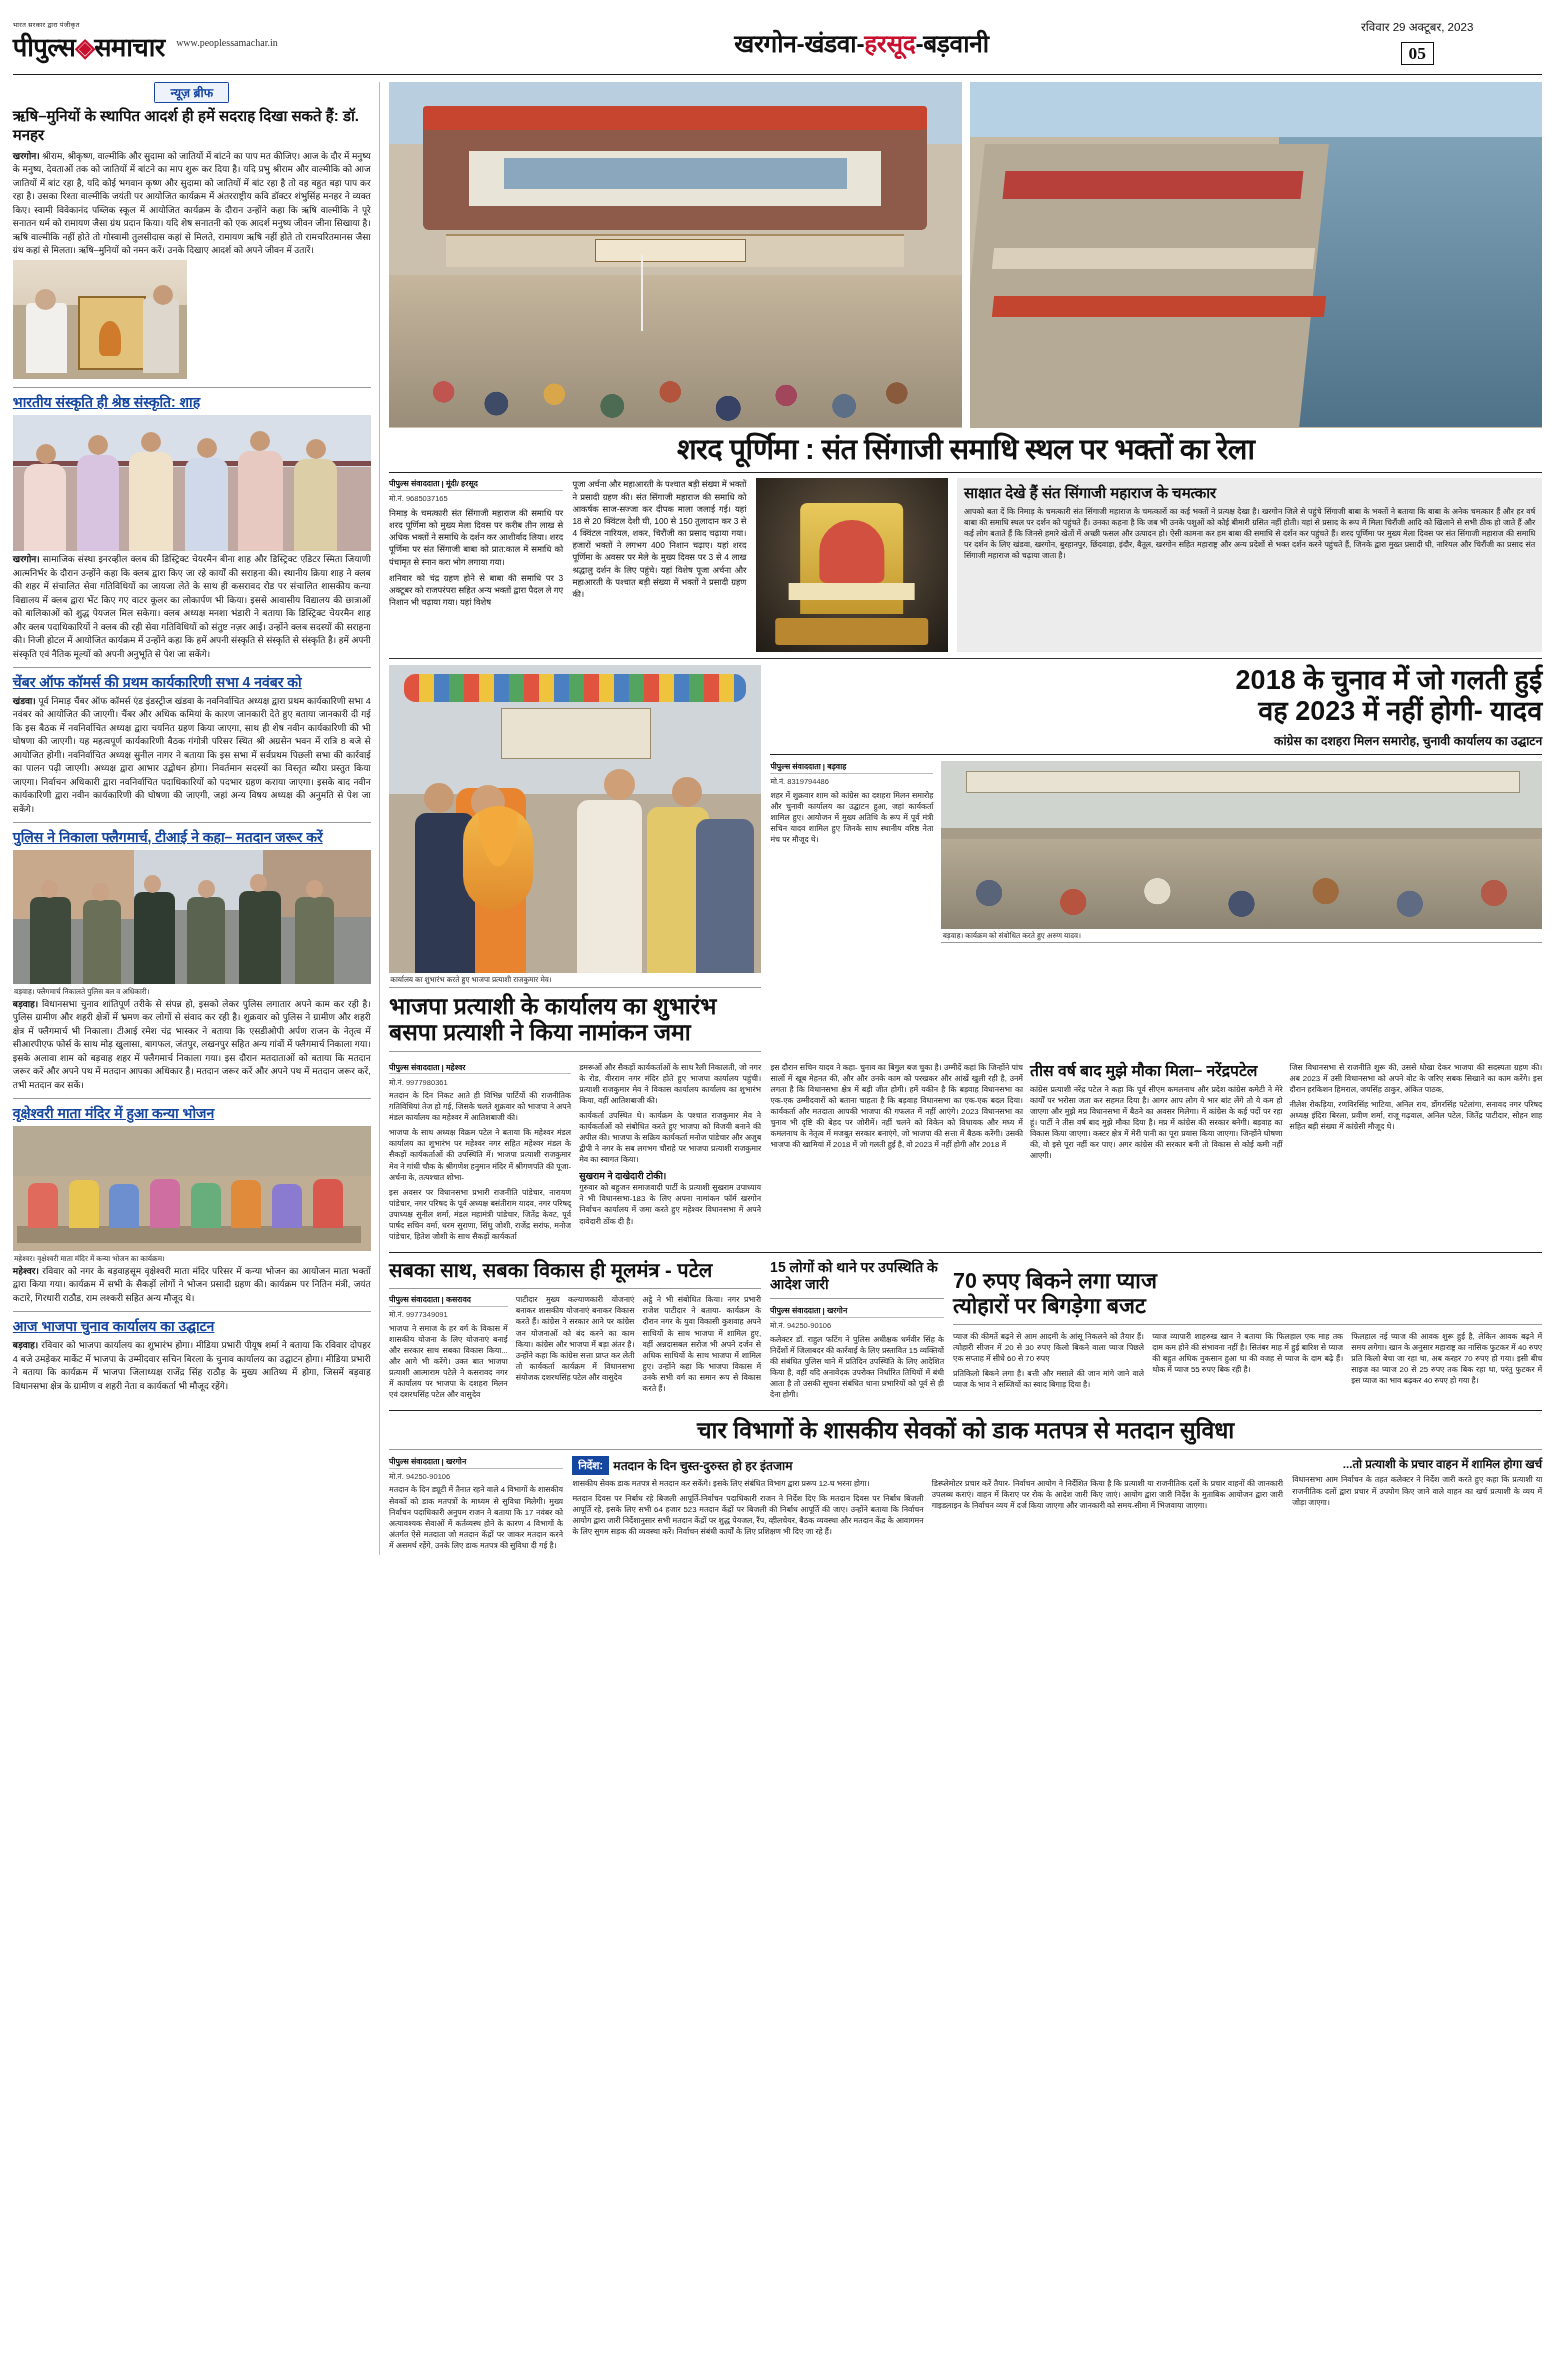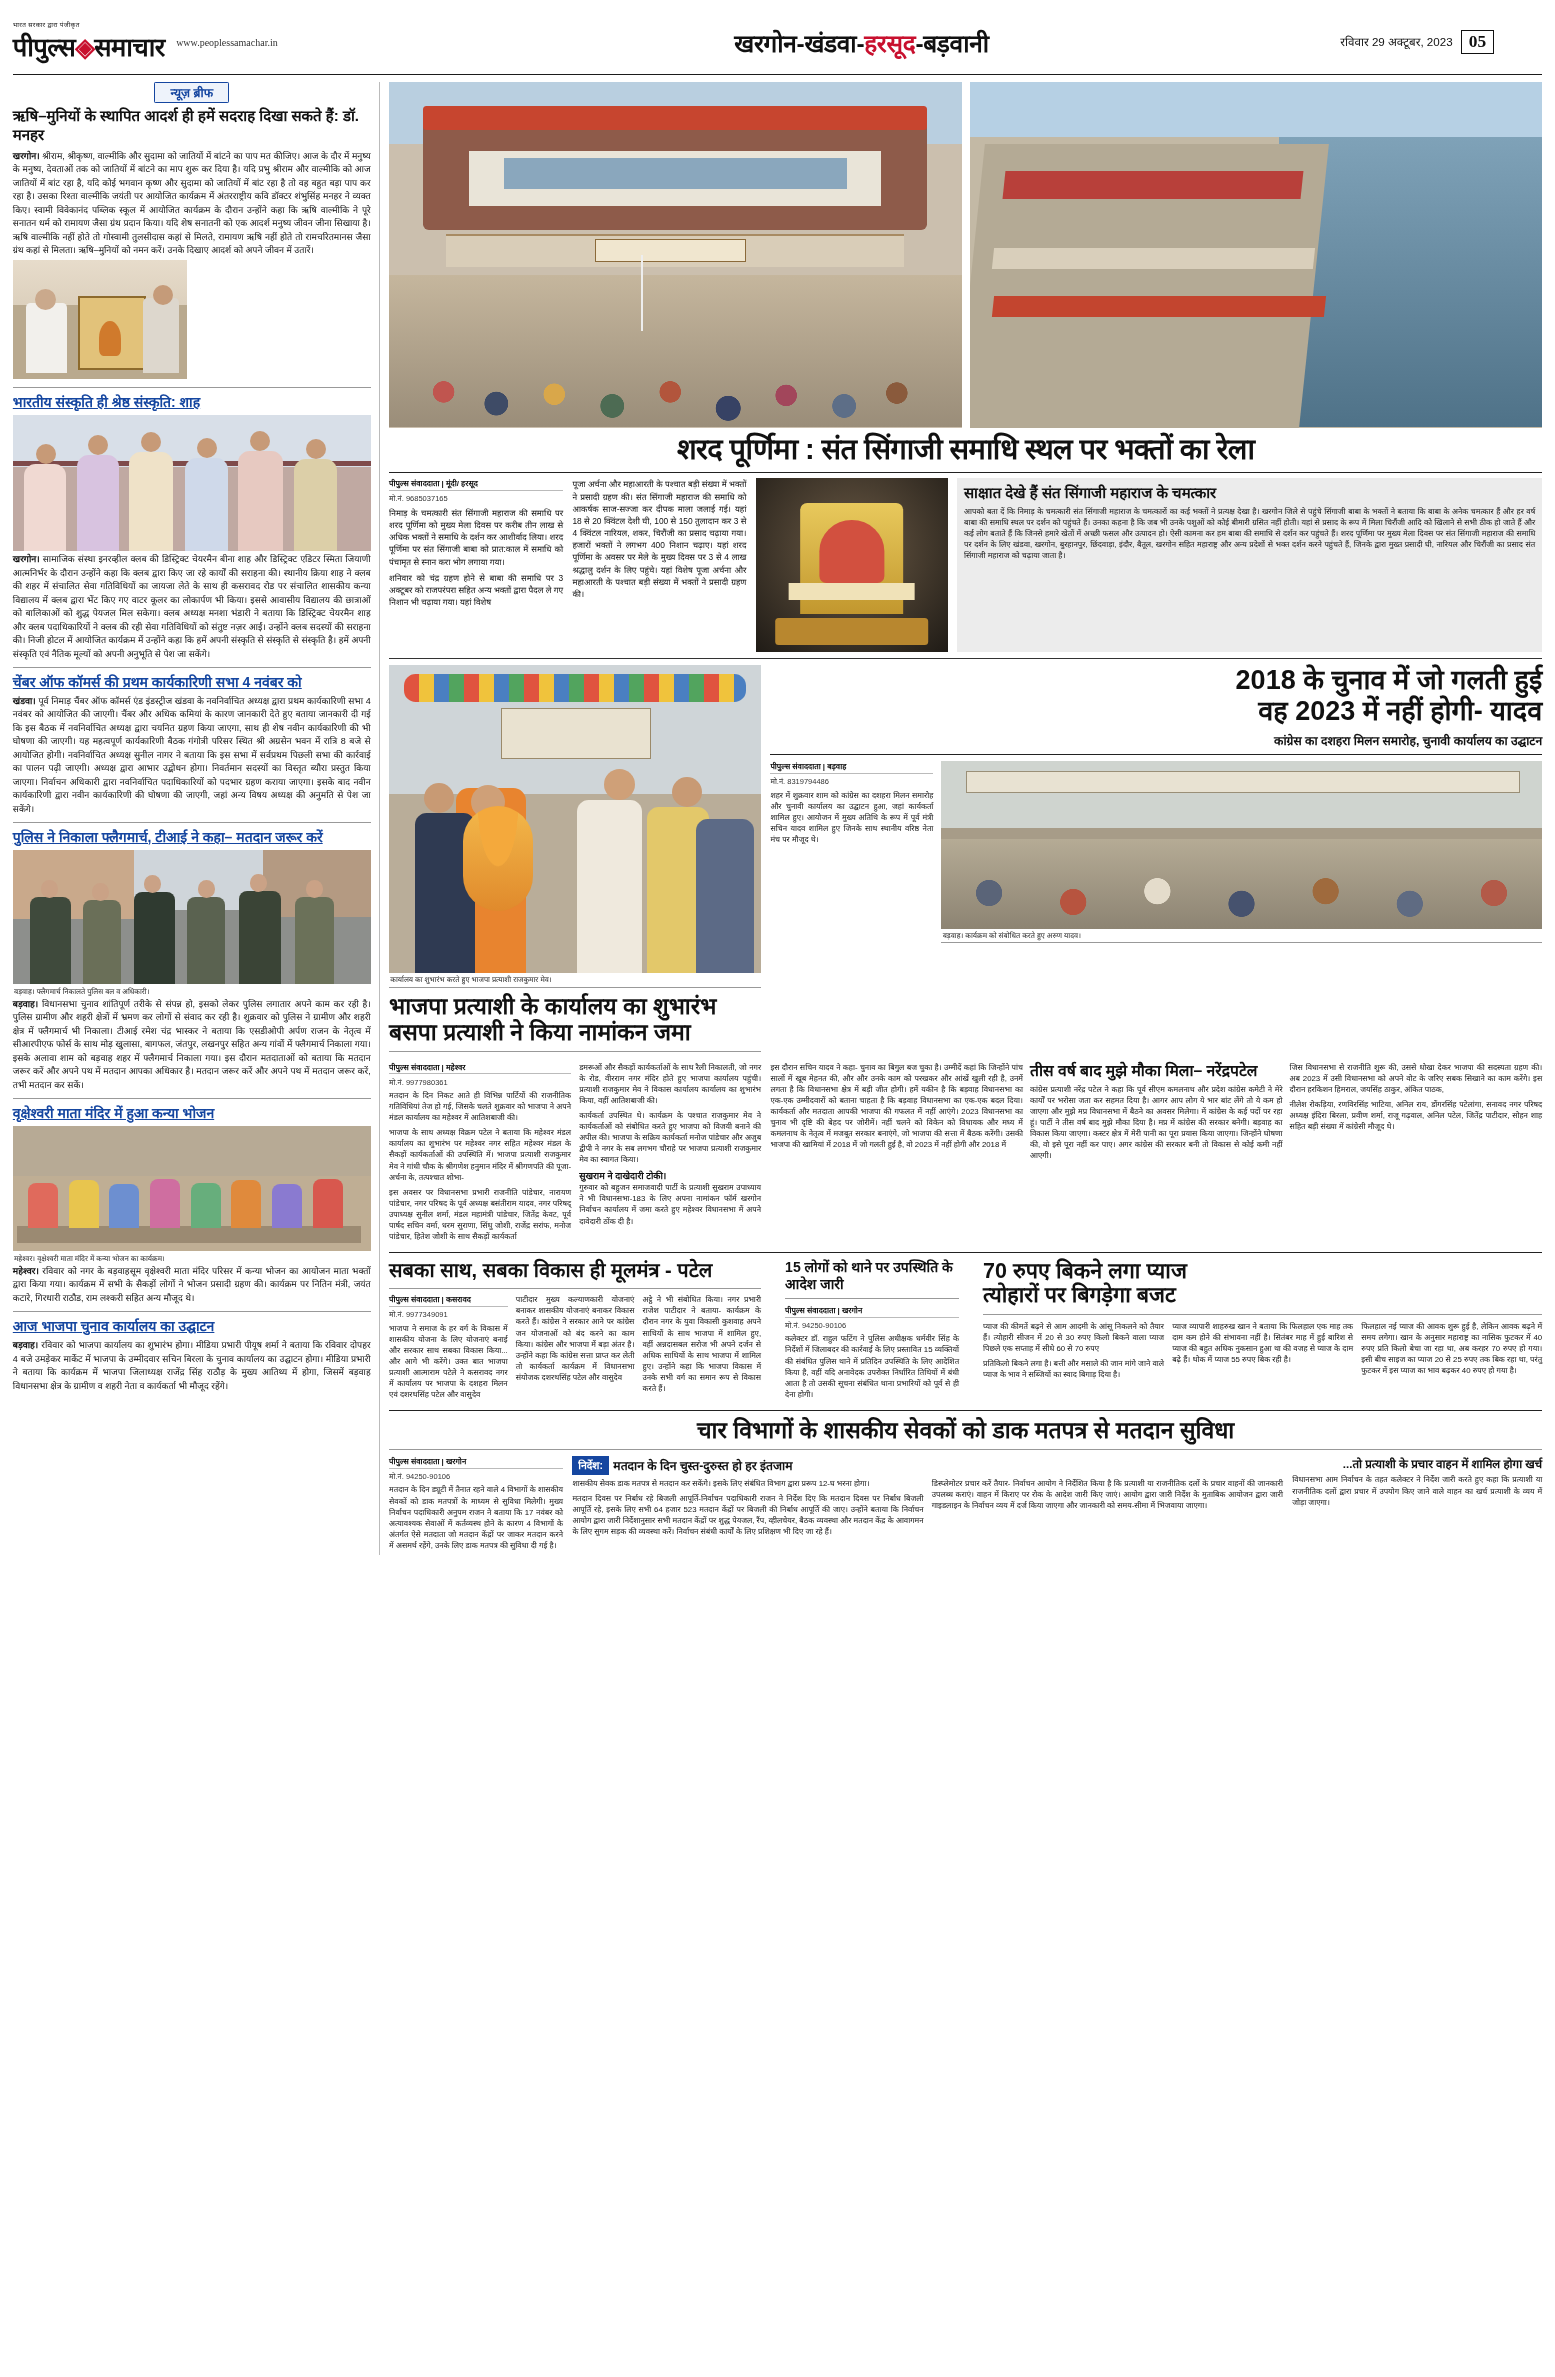--- a/index.html
+++ b/index.html
@@ -9,21 +9,21 @@
   
   .masthead{height:63px;border-bottom:1.7px solid #1b1b1b;display:flex;align-items:center;position:relative;}
   .logo-box{display:flex;align-items:center;gap:4.6px;width:418px;}
   .logo-kicker{font-size:6.4px;letter-spacing:0.3px;color:#222;}
   .logo-main{font-size:25.6px;font-weight:bold;letter-spacing:-0.6px;color:#111;}
   .logo-main .dot{color:#c8102e;}
   .logo-site{font-size:10px;color:#333;margin-left:7px;}
   .mast-center{flex:1;text-align:center;}
   .mast-center .title{font-size:24.4px;font-weight:bold;letter-spacing:-0.3px;}
   .mast-center .title .red{color:#c8102e;}
-  .mast-right{width:250px;text-align:right;display:flex;align-items:center;justify-content:center;gap:8.1px;}
+  .mast-right{width:250px;text-align:right;display:flex;align-items:center;justify-content:space-between;gap:8.1px;flex-direction:column;}
   .mast-date{font-size:11.6px;}
   .page-num{border:1.2px solid #111;font-size:17.4px;font-weight:bold;padding:1.2px 7px;line-height:1.1;}
   
   .body-area{display:flex;gap:9.3px;margin-top:7px;}
   .col-left{width:367px;flex:0 0 367px;border-right:0.6px solid #bbb;padding-right:8.1px;box-sizing:border-box;}
   .col-main{flex:1;}
   
   .hl{font-weight:bold;line-height:1.18;}
   .hindi{font-family:"Liberation Sans", sans-serif;}
   p{margin:0 0 4.1px 0;}
@@ -373,21 +373,21 @@
             <div style="flex:1;">
               <p class="tiny hindi">जिस विधानसभा से राजनीति शुरू की, उससे धोखा देकर भाजपा की सदस्यता ग्रहण की। अब 2023 में उसी विधानसभा को अपने वोट के जरिए सबक सिखाने का काम करेंगे। इस दौरान हरकिशन हिमराल, जयसिंह ठाकुर, अंकित पाठक,</p>
               <p class="tiny hindi">नीलेश रोकड़िया, रणविरसिंह भाटिया, अनिल राय, डोंगरसिंह पटेलांगा, सनावद नगर परिषद अध्यक्ष इंदिरा बिरला, प्रवीण शर्मा, राजू गढ़वाल, अनिल पटेल, जितेंद्र पाटीदार, सोहन शाह सहित बड़ी संख्या में कांग्रेसी मौजूद थे।</p>
             </div>
           </div>
         </div>
       </div>
 
       <div class="rule-thick"></div>
 
-      <div style="display:flex;gap:24px;">
+      <div style="display:flex;gap:9px;align-items:center;">
         <div style="width:372px;flex:0 0 372px;">
           <div class="mega2 hindi" style="font-size:20px;">सबका साथ, सबका विकास ही मूलमंत्र - पटेल</div>
           <div class="rule"></div>
           <div style="display:flex;gap:8.1px;">
             <div style="flex:1;">
               <div class="byline hindi">
                   <span>पीपुल्स संवाददाता | कसरावद</span>
                 </div>
               <div class="mono hindi">मो.नं. 9977349091</div>
               <p class="tiny hindi">भाजपा ने समाज के हर वर्ग के विकास में शासकीय योजना के लिए योजनाएं बनाई और सरकार साथ सबका विकास किया... और आगे भी करेंगे। उक्त बात भाजपा प्रत्याशी आत्माराम पटेले ने कसरावद नगर में कार्यालय पर भाजपा के दशहरा मिलन एवं दशरथसिंह पटेल और वासुदेव</p>

